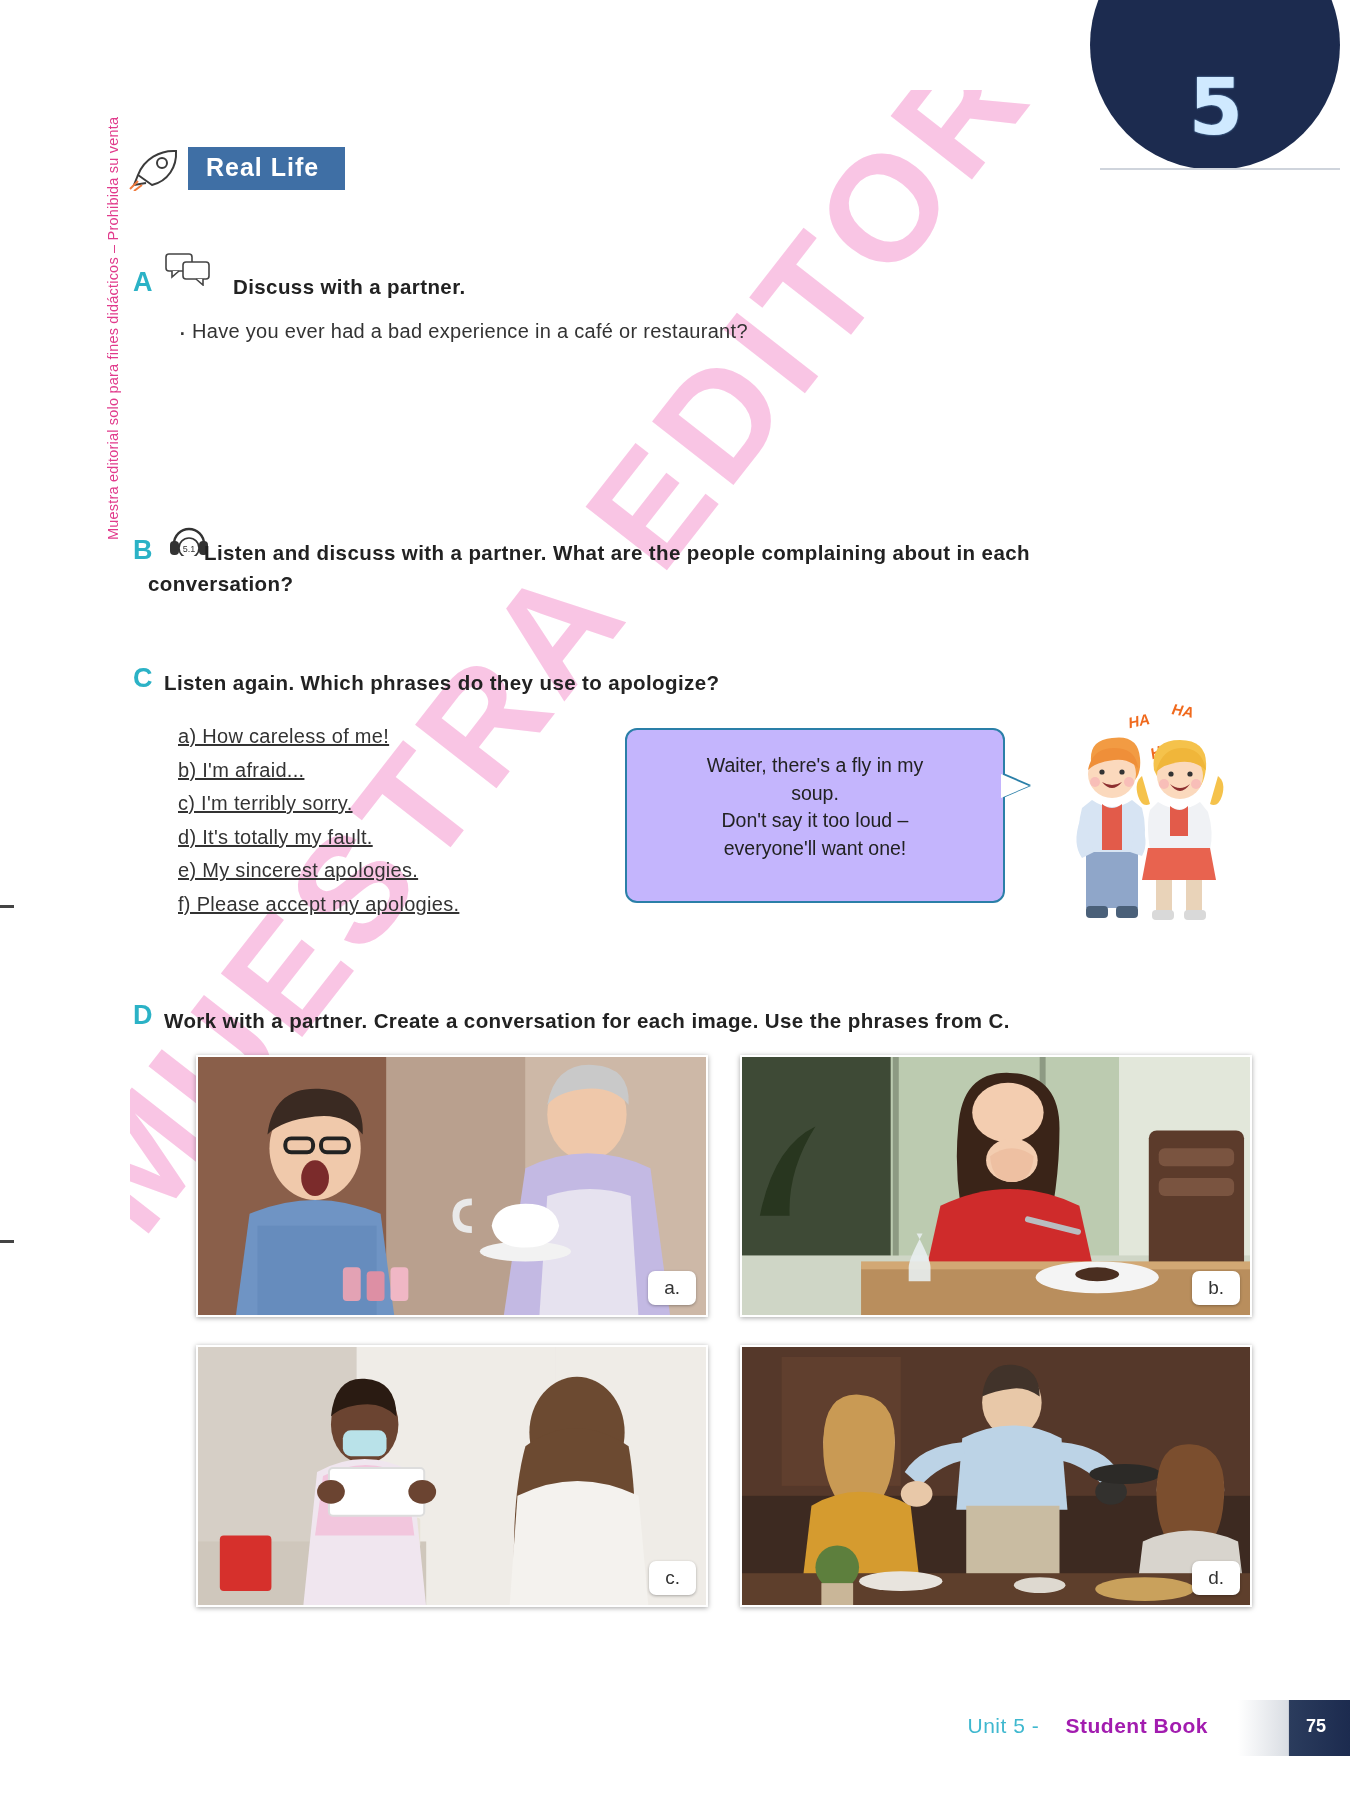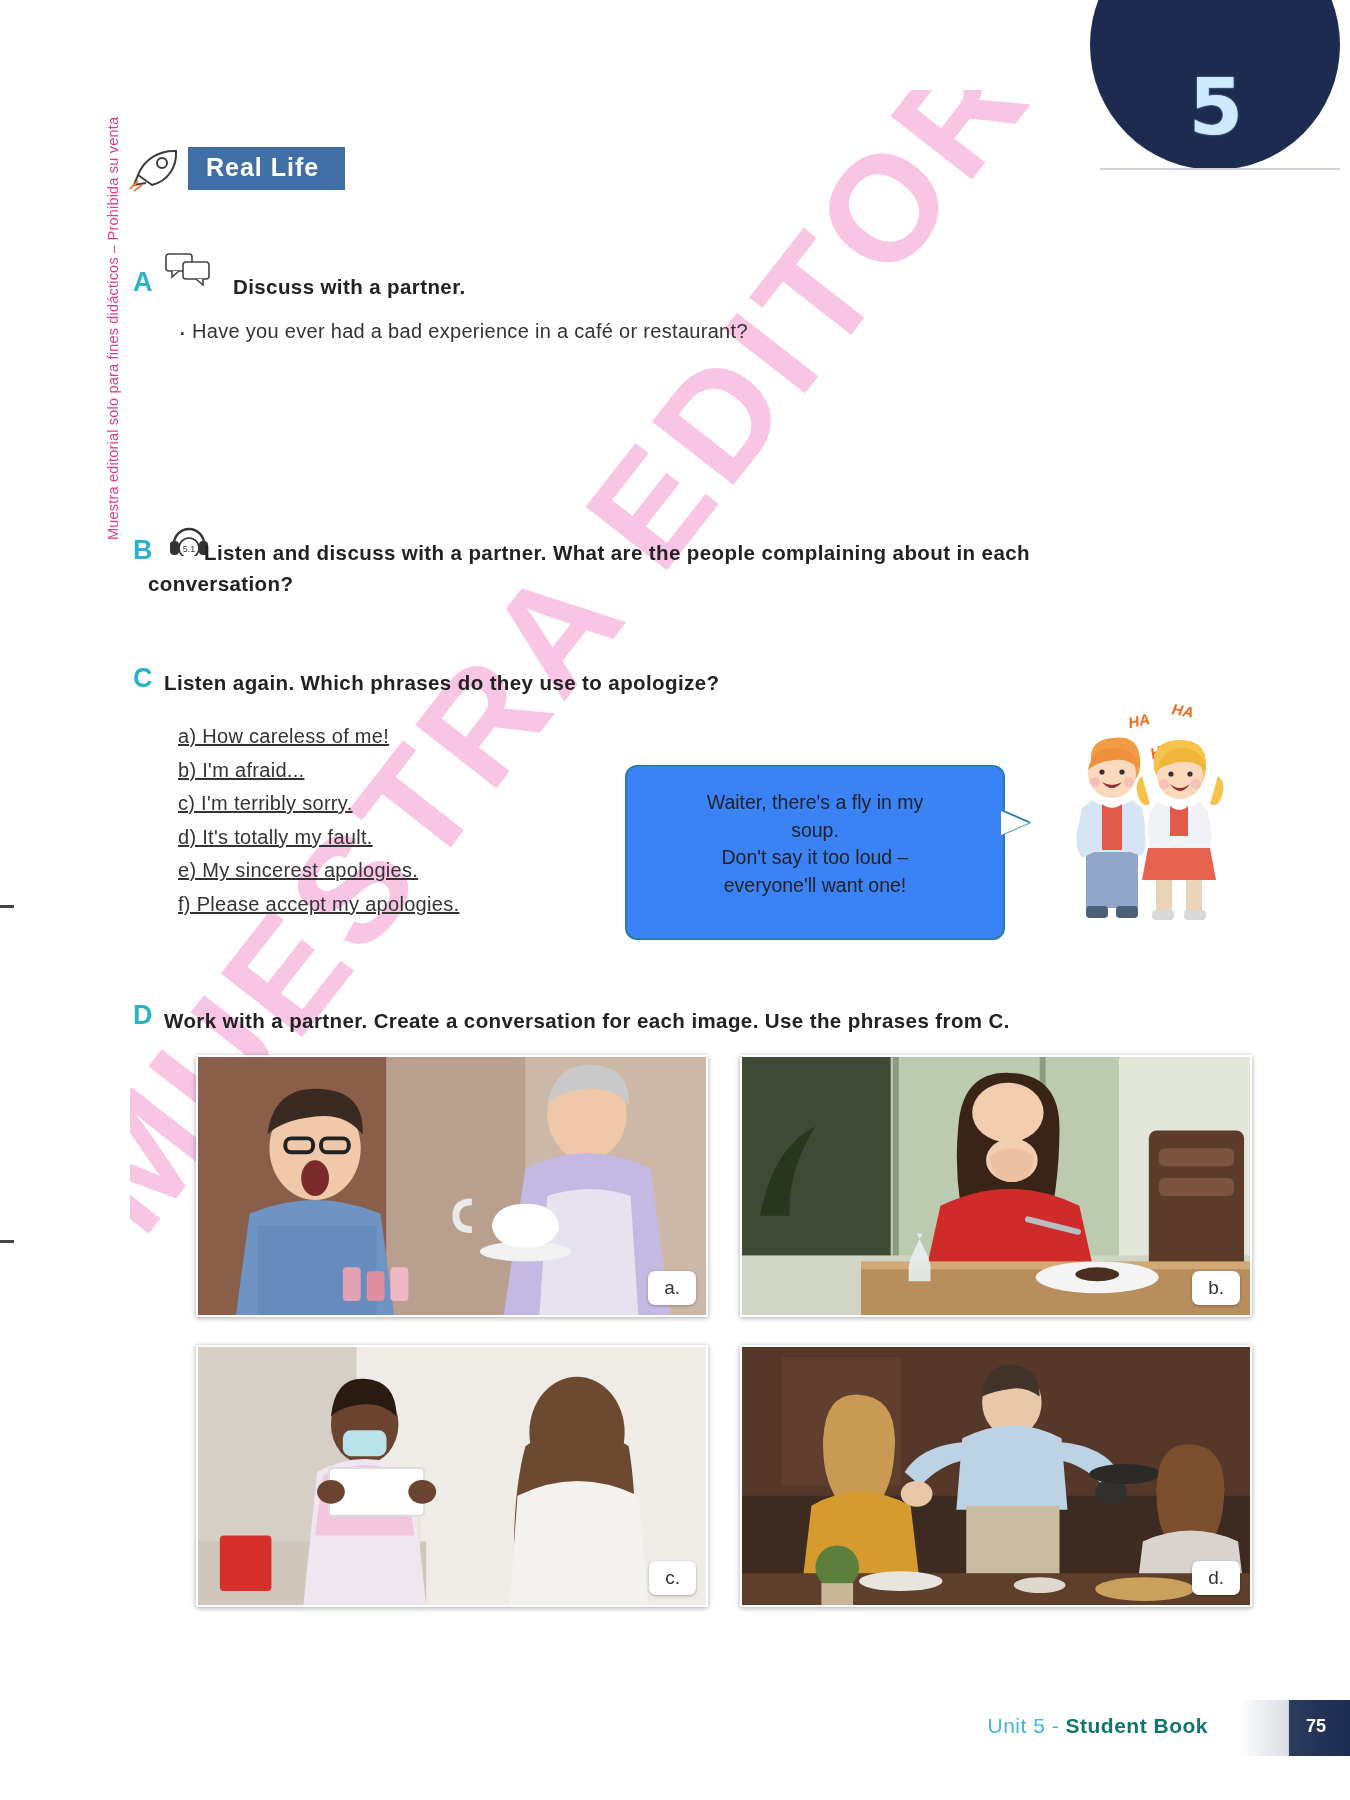--- a/index.html
+++ b/index.html
@@ -141,22 +141,21 @@
     width:46px; height:34px;
   }
 
   
   #bubble {
     position:absolute;
     left:625px; top:728px;
     width:380px; height:175px;
     border:2px solid #2a7fa8;
     border-radius:12px;
-    background:#3b82f6;
-    margin-top:37px;
+    background:#c4b5fd;
   }
   #bubble .btext {
     padding:22px 26px 0 26px;
     text-align:center;
     font-size:19.5px;
     color:#222;
     line-height:1.42;
     font-family:"Liberation Sans", sans-serif;
   }
   #bubble .tail {
@@ -205,21 +204,21 @@
     font-size:19px;
     color:#333;
     box-shadow:0 1px 3px rgba(0,0,0,0.3);
   }
 
   
   #footer-text {
     position:absolute; right:142px; bottom:62px;
     font-size:21px; color:#3fb8cf; letter-spacing:0.5px;
   }
-  #footer-text b { color:#0f766e; }
+  #footer-text b { color:#a21caf;margin-left:20px; }
   #page-num {
     position:absolute; right:0; bottom:44px;
     width:112px; height:56px;
     background:linear-gradient(to right,#ffffff 0%,#d9dde3 45%,#2b3c5d 46%,#1c2b4f 100%);
   }
   #page-num span {
     position:absolute; right:24px; top:16px;
     color:#ffffff; font-size:18px; font-weight:bold;
   }
 

